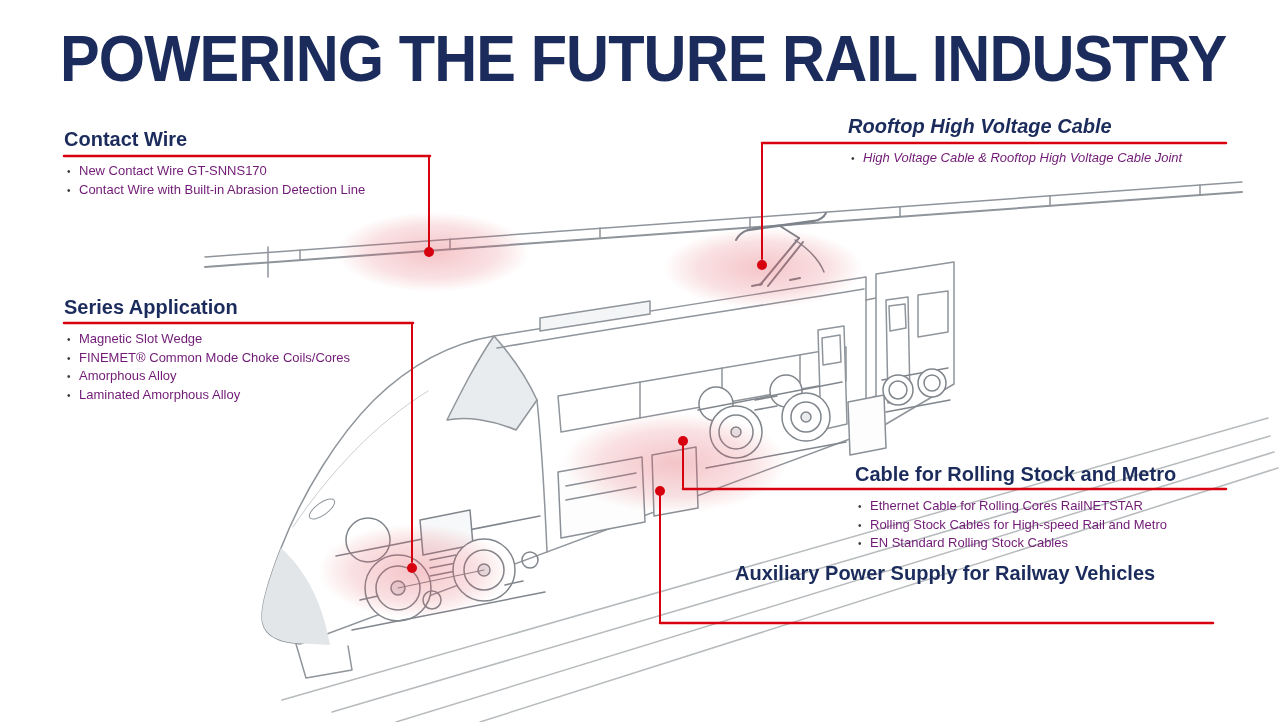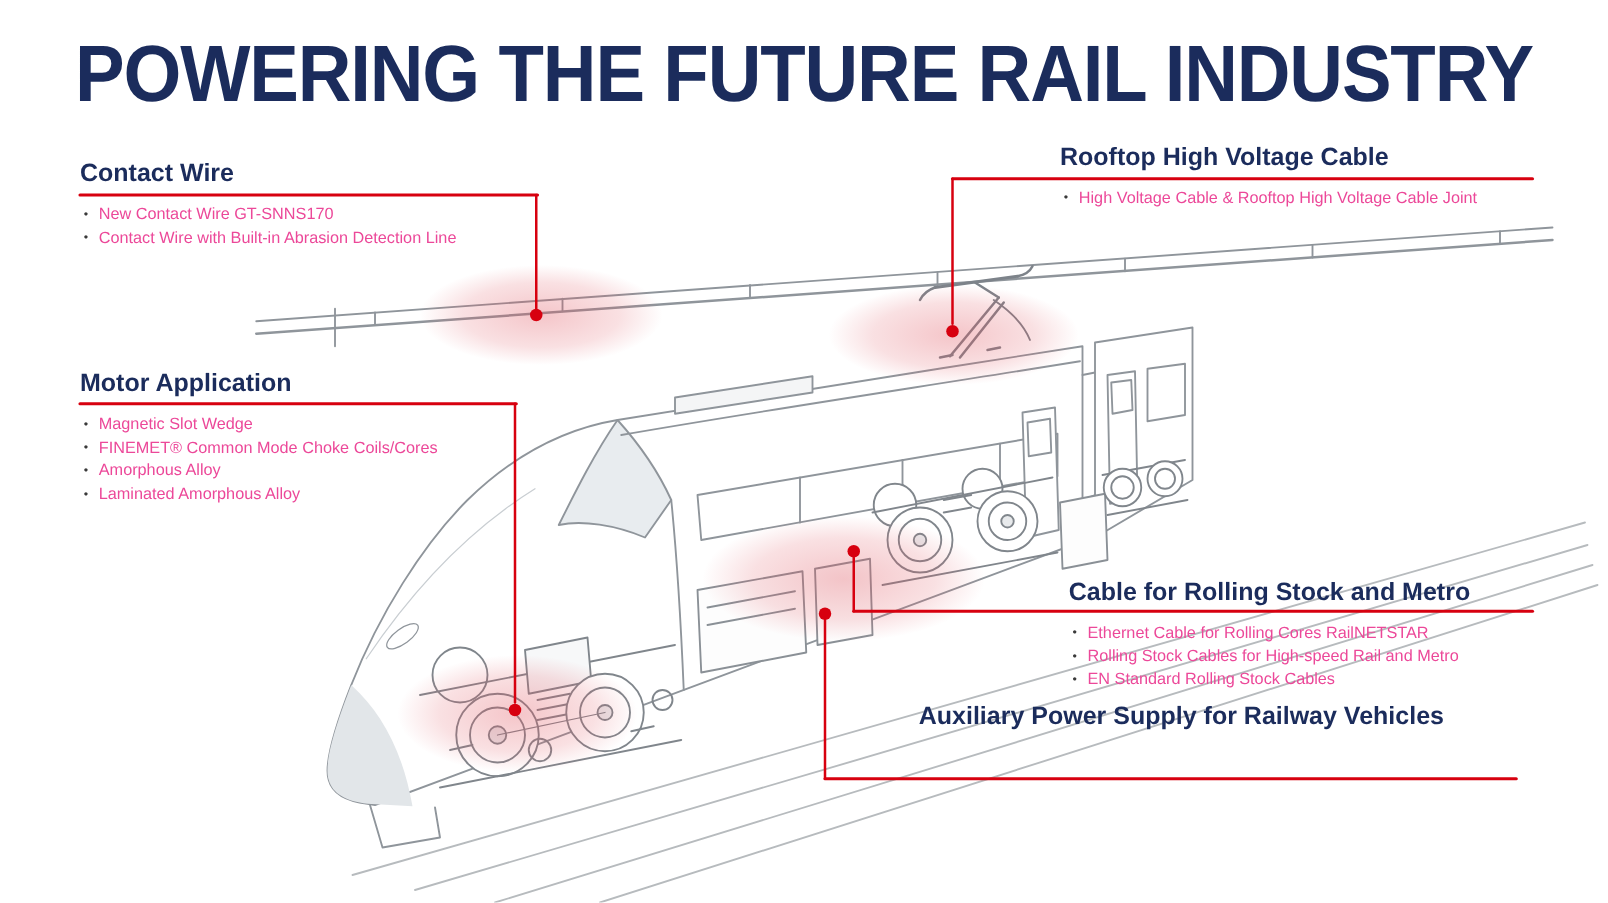--- a/index.html
+++ b/index.html
@@ -18,30 +18,30 @@
     transform:scaleX(0.93);transform-origin:left top;
   }
 
   .callout{position:absolute;white-space:nowrap;}
   .co-title{
     margin:0;font-size:20px;font-weight:bold;line-height:24px;
     color:#1b2c5c;
   }
   .co-list{
     list-style:none;margin:11px 0 0 0;padding:0;
-    font-size:13px;color:#ec4899;
+    font-size:13px;color:#701a75;
   }
   .co-list li{line-height:18.5px;padding-left:15px;position:relative;}
   .co-list li::before{
     content:"•";position:absolute;left:3px;top:1px;
     font-size:10px;color:#3a3a3a;
   }
 
   #co-contact{left:64px;top:127px;}
-  #co-rooftop{left:848px;top:114px;}
+  #co-rooftop{left:848px;top:114px;font-style:italic;}
   #co-motor{left:64px;top:295px;}
   #co-cable{left:855px;top:462px;}
   #co-aux{left:735px;top:561px;}
 </style>
 </head>
 <body>
 
 <div class="stage">
 
   <svg class="diagram" viewBox="0 0 1286 722" fill="none" stroke-linecap="round" stroke-linejoin="round">
@@ -227,21 +227,21 @@
   </div>
 
   <div class="callout" id="co-rooftop">
     <h2 class="co-title">Rooftop High Voltage Cable</h2>
     <ul class="co-list">
       <li>High Voltage Cable &amp; Rooftop High Voltage Cable Joint</li>
     </ul>
   </div>
 
   <div class="callout" id="co-motor">
-    <h2 class="co-title">Motor Application</h2>
+    <h2 class="co-title">Series Application</h2>
     <ul class="co-list">
       <li>Magnetic Slot Wedge</li>
       <li>FINEMET® Common Mode Choke Coils/Cores</li>
       <li>Amorphous Alloy</li>
       <li>Laminated Amorphous Alloy</li>
     </ul>
   </div>
 
   <div class="callout" id="co-cable">
     <h2 class="co-title">Cable for Rolling Stock and Metro</h2>

